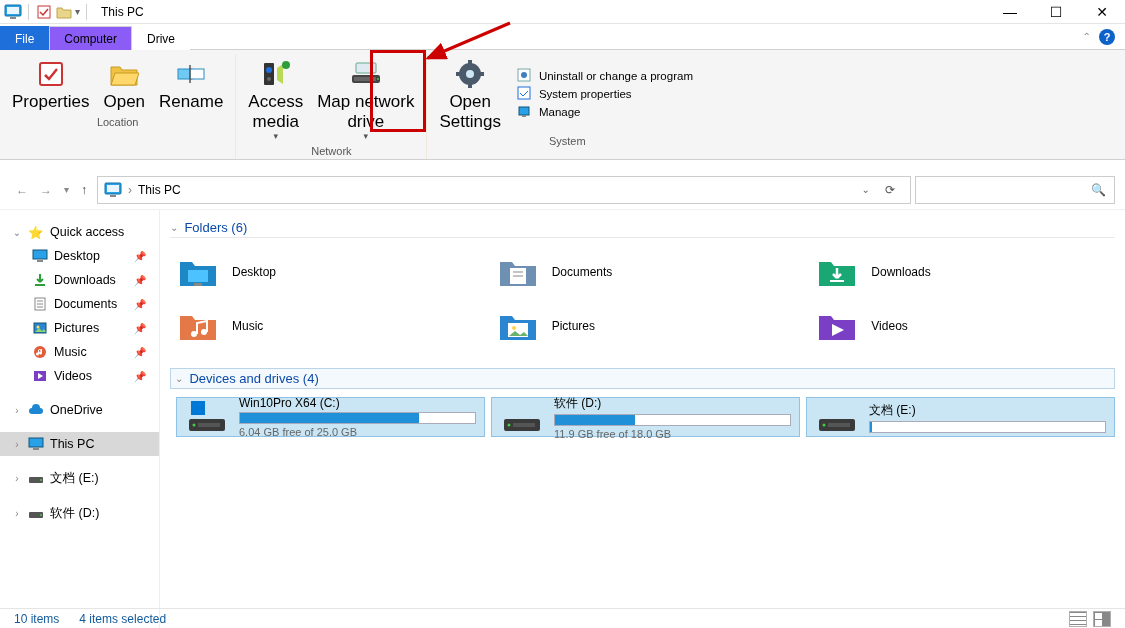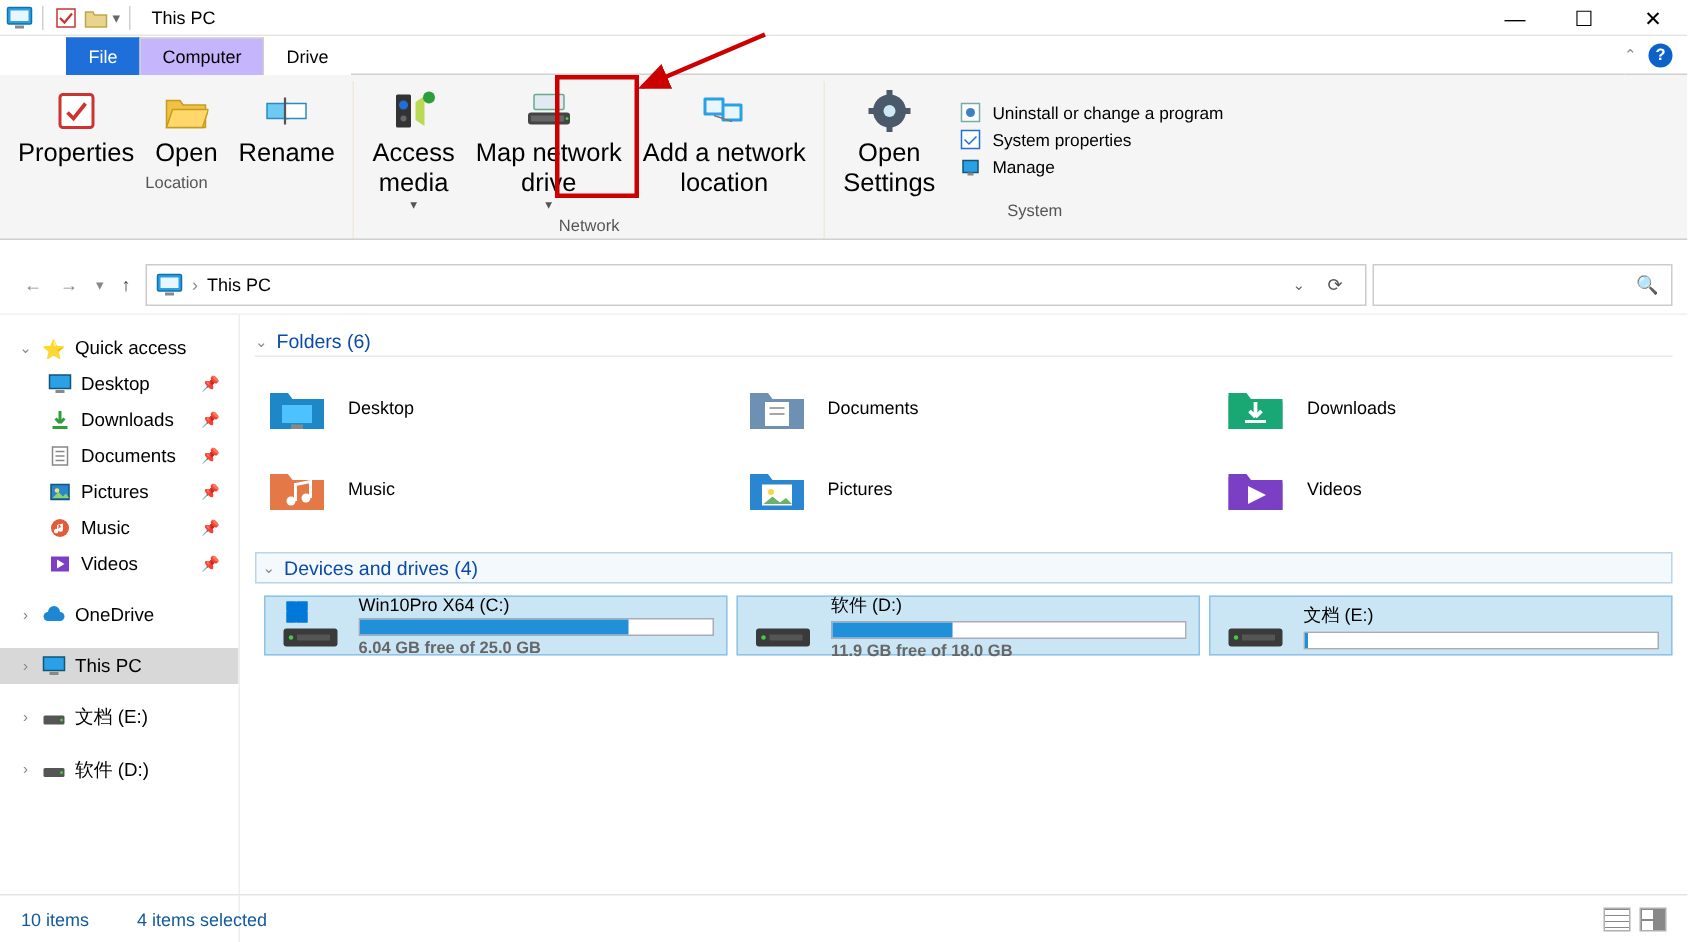--- a/index.html
+++ b/index.html
@@ -8,24 +8,24 @@
 
 .titlebar { display: flex; align-items: center; height: 24px; background: #fff; border-bottom: 1px solid #e5e5e5; }
 .titlebar .qat { display: flex; align-items: center; gap: 2px; padding: 0 4px; }
 .titlebar .mini-icon { width: 18px; height: 18px; display: inline-flex; align-items: center; justify-content: center; }
 .titlebar .sep { width: 1px; height: 16px; background: #d0d0d0; margin: 0 4px; }
 .titlebar .title { margin-left: 6px; }
 .titlebar .wincontrols { margin-left: auto; display: flex; }
 .titlebar .wincontrols div { width: 46px; height: 24px; display: flex; align-items: center; justify-content: center; font-size: 14px; }
 
 
-.tabs { display: flex; align-items: flex-start; height: 26px; background: #fff; position: relative; margin-left: 44px; }
+.tabs { display: flex; align-items: center; height: 26px; background: #fff; position: relative; }
 .tab { padding: 5px 14px; font-size: 12px; border: 1px solid #d0d0d0; border-bottom: none; background: #fff; position: relative; top: 1px; }
 .tab.file { background: #1e6fd9; color: #fff; border-color: #1e6fd9; }
-.tab.active { background: #c4b5fd; }
+.tab.active { background: #8b5cf6; }
 .tab.inactive { border-color: transparent; background: transparent; }
 .tabs .spacer { flex: 1; border-bottom: 1px solid #d0d0d0; height: 26px; }
 .tabs .right { display: flex; align-items: center; gap: 8px; padding-right: 10px; border-bottom: 1px solid #d0d0d0; height: 26px; }
 .help-icon { width: 16px; height: 16px; border-radius: 50%; background: #0d62c9; color: #fff; display: flex; align-items: center; justify-content: center; font-weight: bold; font-size: 11px; }
 
 
 .ribbon { display: flex; background: #f5f5f5; border-bottom: 1px solid #d0d0d0; padding: 4px 0 0 0; position: relative; }
 .ribbon-group { display: flex; flex-direction: column; align-items: center; padding: 0 8px 2px 8px; border-right: 1px solid #e0cf9f4d; position: relative; }
 .ribbon-group:last-of-type { border-right: none; }
 .ribbon-row { display: flex; gap: 6px; }
@@ -69,24 +69,24 @@
 .folder-item { display: flex; align-items: center; gap: 12px; height: 48px; }
 .folder-ico { width: 44px; height: 40px; display: flex; align-items: center; justify-content: center; }
 
 .drives-grid { display: grid; grid-template-columns: repeat(3, 1fr); gap: 6px; margin: 4px 0 6px 6px; }
 .drive-item { display: flex; align-items: center; gap: 10px; height: 40px; padding: 2px 8px; }
 .drive-item.sel { background: #cae6f4; border: 1px solid #8fc2e4; }
 .drive-ico { width: 44px; height: 40px; display: flex; align-items: center; justify-content: center; }
 .drive-info { flex: 1; display: flex; flex-direction: column; gap: 2px; }
 .drive-bar { width: 100%; height: 12px; border: 1px solid #aab; background: #fff; position: relative; }
 .drive-bar .fill { position: absolute; left: 0; top: 0; bottom: 0; background: #2090d8; }
-.drive-free { font-size: 11px; color: #666; font-weight: bold; }
-
-
-.status { position: absolute; bottom: 0; left: 0; right: 0; height: 32px; display: flex; align-items: center; gap: 32px; padding: 0 14px; border-top: 1px solid #e5e5e5; font-size: 12px; color: #125a9c; }
+.drive-free { font-size: 11px; color: #666; }
+
+
+.status { position: absolute; bottom: 0; left: 0; right: 0; height: 20px; display: flex; align-items: center; gap: 20px; padding: 0 14px; border-top: 1px solid #e5e5e5; font-size: 12px; color: #125a9c; }
 .status .views { margin-left: auto; color: #555; display: flex; gap: 6px; }
 .view-btn { width: 18px; height: 16px; border: 1px solid #b0b0b0; display: inline-block; }
 .view-btn.lines { background: repeating-linear-gradient(#888 0 1px, transparent 1px 4px); }
 .view-btn.grid { background: linear-gradient(#888 0 1px, transparent 1px 7px, #888 7px 8px, transparent 8px), linear-gradient(90deg, #888 0 1px, transparent 1px 8px, #888 8px 9px); }
 
 svg { display: block; }
 </style>
 </head>
 <body>
 
@@ -191,33 +191,20 @@
               <rect x="2" y="14" width="28" height="8" rx="2" fill="#444"></rect>
               <rect x="4" y="16" width="22" height="4" fill="#666"></rect>
               <circle cx="28" cy="18" r="1" fill="#4c4"></circle>
               <rect x="6" y="2" width="20" height="10" rx="1" fill="#dfeaf3" stroke="#6a8"></rect>
             </svg>
           </span>
         <span class="lbl" style="white-space:pre">Map network
 drive</span>
         <span style="font-size:9px;color:#555">▾</span>
       </div>
-      <div class="ribbon-btn">
-        <span class="big-ico">
-            <svg width="32" height="26" viewBox="0 0 32 26">
-              <rect x="2" y="4" width="14" height="12" rx="1" fill="#2aa0e6"></rect>
-              <rect x="14" y="8" width="14" height="12" rx="1" fill="#2aa0e6"></rect>
-              <line x1="9" y1="16" x2="21" y2="20" stroke="#777"></line>
-              <rect x="4" y="6" width="10" height="8" fill="#e8f6ff"></rect>
-              <rect x="16" y="10" width="10" height="8" fill="#e8f6ff"></rect>
-            </svg>
-          </span>
-        <span class="lbl" style="white-space:pre">Add a network
-location</span>
-      </div>
     </div>
     <span class="grp-label">Network</span>
   </div>
 
   <div class="ribbon-group">
     <div class="ribbon-row">
       <div class="ribbon-btn" style="position:relative">
         <span class="big-ico">
             <svg width="30" height="30" viewBox="0 0 30 30">
               <circle cx="15" cy="15" r="11" fill="#4a5a6b"></circle>

